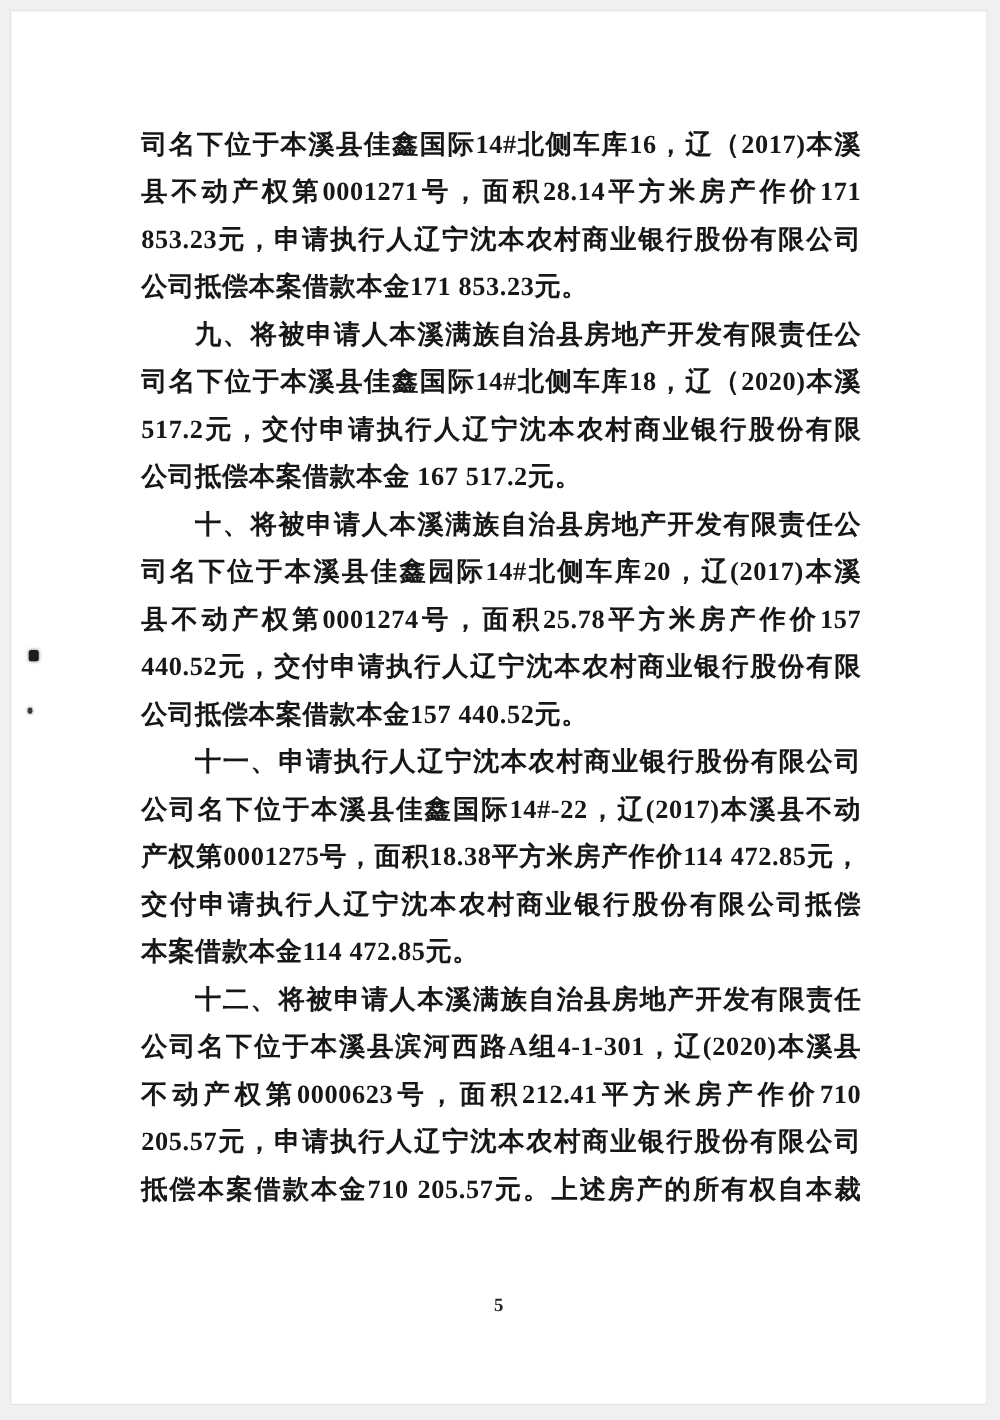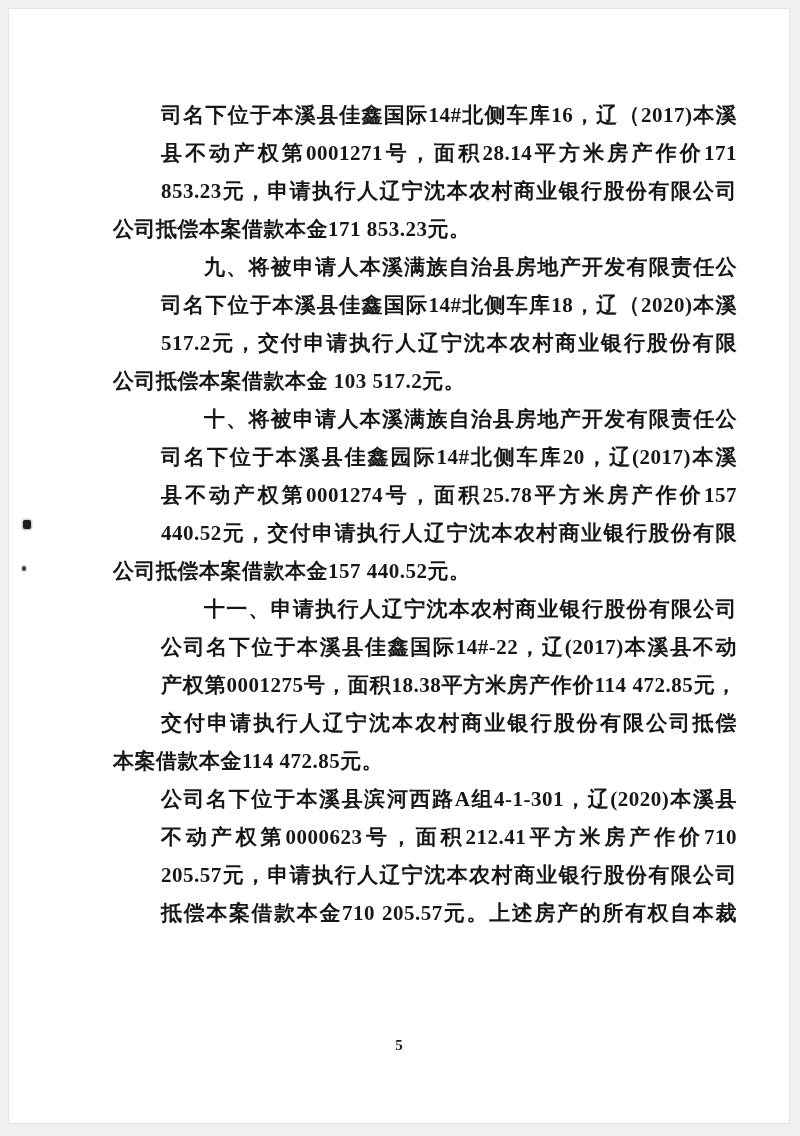--- a/index.html
+++ b/index.html
@@ -39,21 +39,20 @@
     letter-spacing: 0.5px;
   }
   .line {
     width: 100%;
     text-align: justify;
     text-align-last: left;
     white-space: normal;
   }
   .line.fill {
     text-align-last: justify;
-    margin-left: 48px;
   }
   .line.indent {
     text-indent: 43px;
   }
   .page-number {
     position: absolute;
     left: 0;
     top: 1028px;
     width: 100%;
     text-align: center;
@@ -91,31 +90,32 @@
     <div class="speck speck-1"></div>
     <div class="speck speck-2"></div>
     <div class="doc-body" id="doc-body">
         <div class="line fill">司名下位于本溪县佳鑫国际14#北侧车库16，辽（2017)本溪</div>
         <div class="line fill">县不动产权第0001271号，面积28.14平方米房产作价171</div>
         <div class="line fill">853.23元，申请执行人辽宁沈本农村商业银行股份有限公司</div>
         <div class="line">公司抵偿本案借款本金171 853.23元。</div>
         <div class="line indent fill">九、将被申请人本溪满族自治县房地产开发有限责任公</div>
         <div class="line fill">司名下位于本溪县佳鑫国际14#北侧车库18，辽（2020)本溪</div>
         <div class="line fill">517.2元，交付申请执行人辽宁沈本农村商业银行股份有限</div>
-        <div class="line">公司抵偿本案借款本金 103 517.2元。</div>
+        <div class="line">公司抵偿本案借款本金 167 517.2元。</div>
         <div class="line indent fill">十、将被申请人本溪满族自治县房地产开发有限责任公</div>
         <div class="line fill">司名下位于本溪县佳鑫园际14#北侧车库20，辽(2017)本溪</div>
         <div class="line fill">县不动产权第0001274号，面积25.78平方米房产作价157</div>
         <div class="line fill">440.52元，交付申请执行人辽宁沈本农村商业银行股份有限</div>
         <div class="line">公司抵偿本案借款本金157 440.52元。</div>
         <div class="line indent fill">十一、申请执行人辽宁沈本农村商业银行股份有限公司</div>
         <div class="line fill">公司名下位于本溪县佳鑫国际14#-22，辽(2017)本溪县不动</div>
         <div class="line fill">产权第0001275号，面积18.38平方米房产作价114 472.85元，</div>
         <div class="line fill">交付申请执行人辽宁沈本农村商业银行股份有限公司抵偿</div>
         <div class="line">本案借款本金114 472.85元。</div>
+        <div class="line indent fill">十二、将被申请人本溪满族自治县房地产开发有限责任</div>
         <div class="line fill">公司名下位于本溪县滨河西路A组4-1-301，辽(2020)本溪县</div>
         <div class="line fill">不动产权第0000623号，面积212.41平方米房产作价710</div>
         <div class="line fill">205.57元，申请执行人辽宁沈本农村商业银行股份有限公司</div>
         <div class="line fill">抵偿本案借款本金710 205.57元。上述房产的所有权自本裁</div>
       </div>
     <div class="page-number">5</div>
   </div>
 </div>
 
 </body></html>

